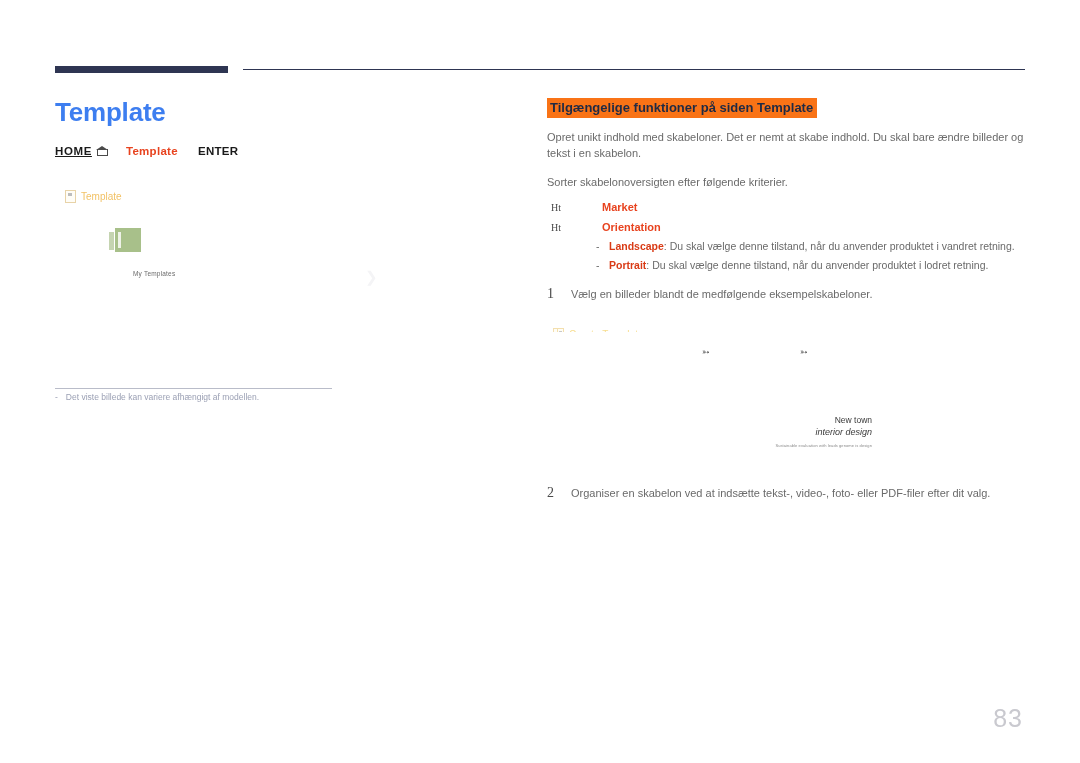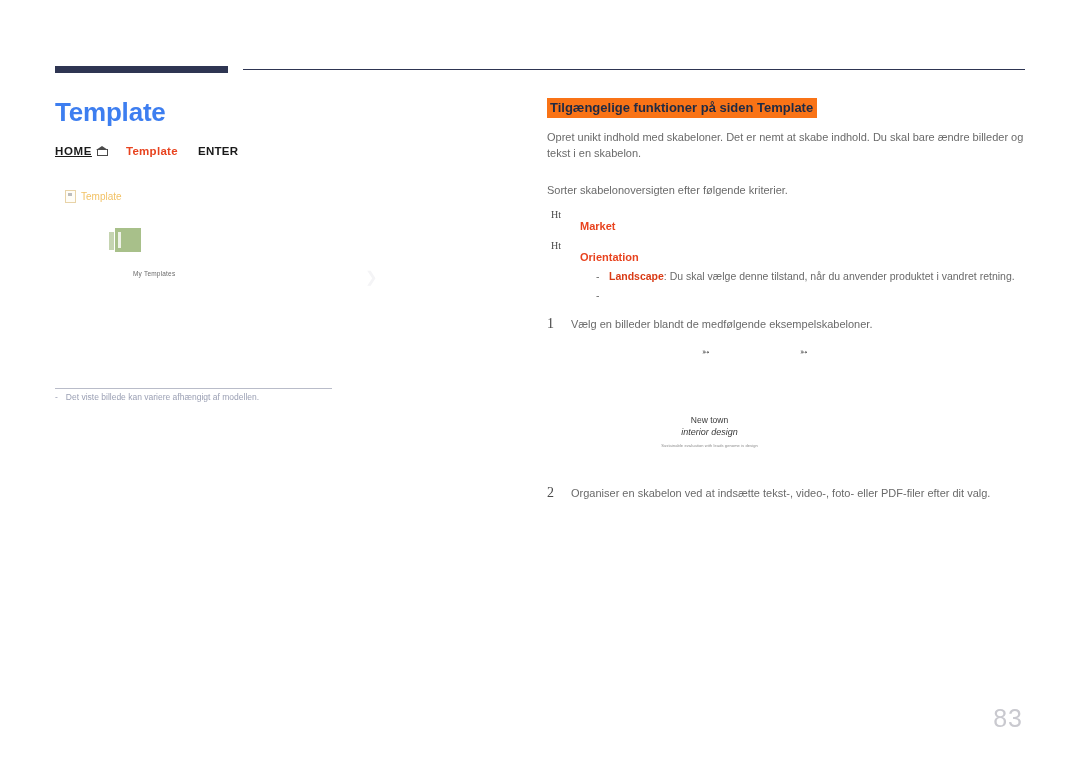--- a/index.html
+++ b/index.html
@@ -205,29 +205,28 @@
     font-weight: bold;
     padding: 2px 4px 3px 3px;
     line-height: 15px;
   }
   .para {
     font-size: 11px;
     line-height: 16px;
     color: #6a6a6a;
     margin-top: 11px;
   }
-  .para-2 { margin-top: 21px; }
+  .para-2 { margin-top: 13px; }
 
   .kv-list { margin-top: 10px; }
   .kv-row {
     display: flex;
     align-items: baseline;
     margin-bottom: 8px;
     padding-left: 4px;
-    flex-direction: column;
   }
   .kv-icon {
     font-size: 10px;
     color: #4a4a4a;
     width: 22px;
     flex: none;
     font-family: "Liberation Serif", serif;
   }
   .kv-label {
     font-size: 11px;
@@ -326,21 +325,21 @@
     line-height: 9px;
     font-family: "DejaVu Sans", sans-serif;
   }
   .cursor-a { left: 155px; top: 16px; }
   .cursor-b { left: 253px; top: 16px; }
   .shot-textblock {
     position: absolute;
     left: 0;
     top: 82px;
     width: 325px;
-    text-align: center;
+    text-align: right;
   }
   .shot-line1 {
     font-size: 8.5px;
     color: #3a3a3a;
     line-height: 12px;
   }
   .shot-line2 {
     font-size: 9px;
     color: #3a3a3a;
     line-height: 13px;
@@ -417,20 +416,21 @@
     </div>
   </div>
 
   <div class="sub-list">
     <div class="sub-row">
       <span class="sub-dash">-</span>
       <span><span class="sub-strong">Landscape</span><span>: Du skal vælge denne tilstand, når du anvender produktet i vandret retning.</span></span>
     </div>
     <div class="sub-row">
       <span class="sub-dash">-</span>
+      <span><span class="sub-strong">Portrait</span><span>: Du skal vælge denne tilstand, når du anvender produktet i lodret retning.</span></span>
     </div>
   </div>
 
   <div class="step-row">
     <span class="step-num">1</span>
     <span class="step-text">Vælg en billeder blandt de medfølgende eksempelskabeloner.</span>
   </div>
 
   <div class="create-row">
     <span class="create-icon"></span>

